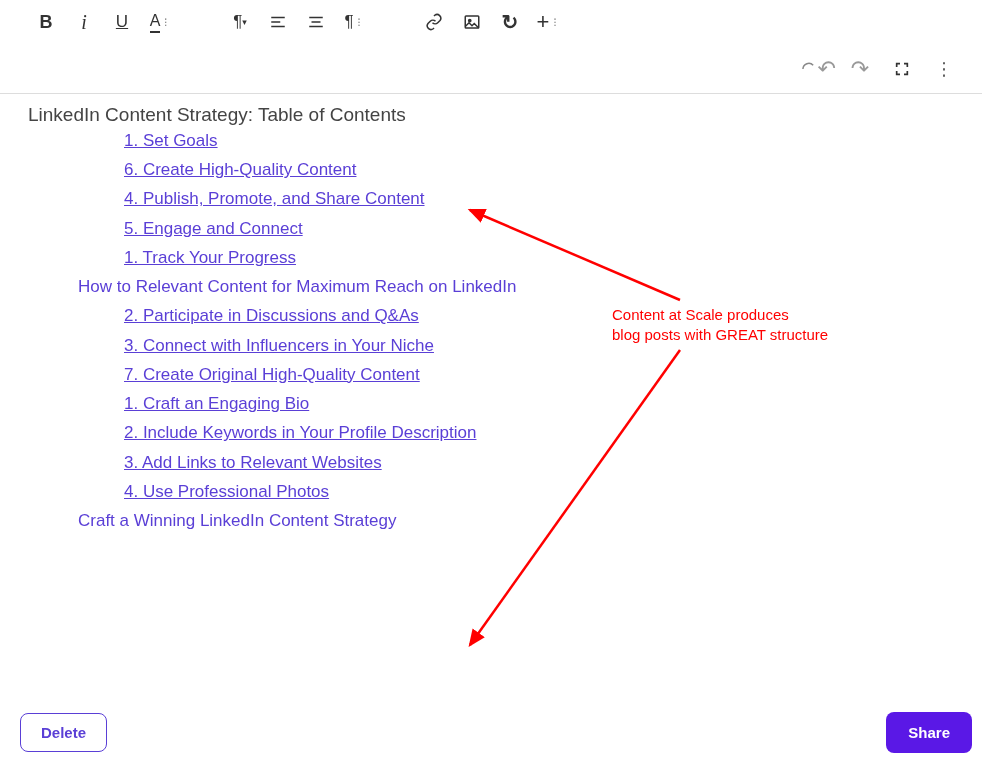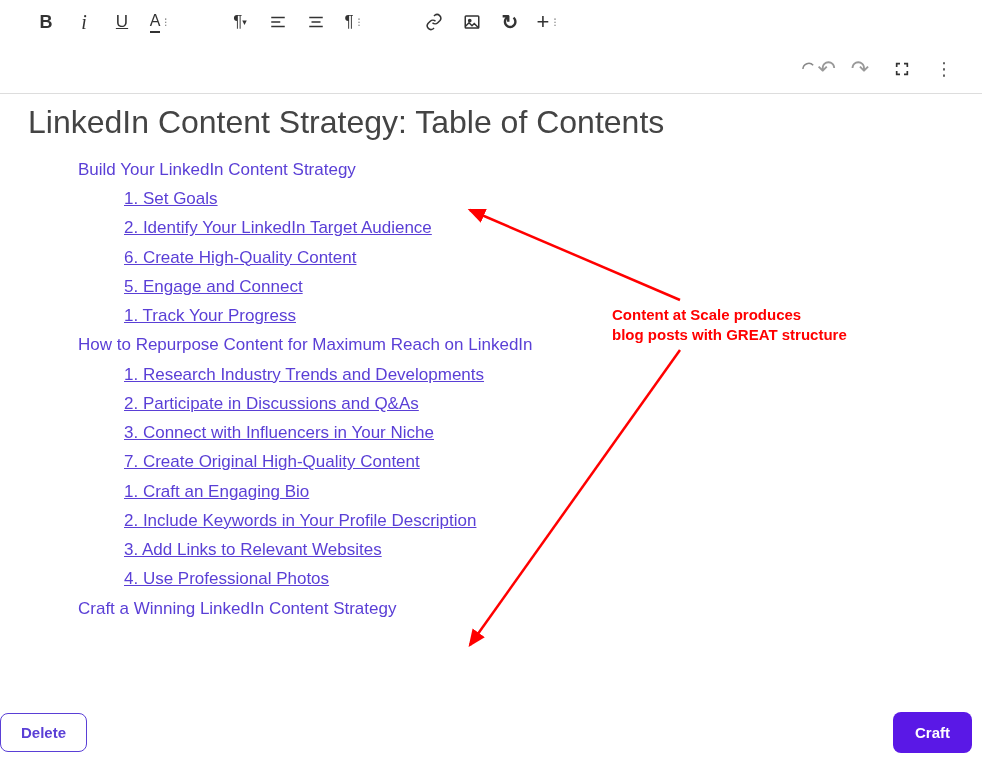--- a/index.html
+++ b/index.html
@@ -48,37 +48,36 @@
     cursor: pointer;
   }
   .divider {
     border-bottom: 1px solid #ddd;
   }
   .content {
     padding: 10px 28px 0 28px;
     position: relative;
   }
   h1.page-title {
-    font-size: 32px;
+    font-size: 19px;
     font-weight: 400;
     color: #444;
-    margin-bottom: 14px;
   }
   .toc { padding-left: 50px; }
   .toc-item {
     color: #5a3fd6;
     font-size: 17px;
     line-height: 1.72;
     cursor: pointer;
   }
   .toc-sub { padding-left: 46px; text-decoration: underline; }
   .footer {
     position: absolute;
     bottom: 10px;
-    left: 0;
+    left: 20px;
     right: 10px;
     display: flex;
     justify-content: space-between;
     align-items: center;
   }
   .btn-delete {
     border: 1.5px solid #5a3fd6;
     background: #fff;
     color: #5a3fd6;
     font-weight: 600;
@@ -98,21 +97,21 @@
     cursor: pointer;
   }
   .annotation-overlay {
     position: absolute;
     top: 0; left: 0;
     pointer-events: none;
   }
   .annotation-text {
     position: absolute;
     color: #f00;
-    font-weight: 700;
+    font-weight: 400;
     font-size: 15px;
     line-height: 1.3;
     width: 280px;
   }
 </style>
 </head>
 <body>
 
 <div class="toolbar">
   <div class="tbtn" style="font-weight:900;font-size:18px;">B</div>
@@ -169,28 +168,26 @@
     <svg viewBox="0 0 24 24" width="16" height="16" fill="none" stroke="#333" stroke-width="2.5">
         <path d="M4 9V4h5M20 9V4h-5M4 15v5h5M20 15v5h-5"></path>
       </svg>
   </div>
   <div class="sbtn" style="font-size:18px;">⋮</div>
 </div>
 
 <div class="content">
   <h1 class="page-title">LinkedIn Content Strategy: Table of Contents</h1>
   <div class="toc" id="toc-container">
-      <div class="toc-item">Build Your LinkedIn Content Strategy</div>
       <div class="toc-item toc-sub">1. Set Goals</div>
-      <div class="toc-item toc-sub">2. Identify Your LinkedIn Target Audience</div>
       <div class="toc-item toc-sub">6. Create High-Quality Content</div>
+      <div class="toc-item toc-sub">4. Publish, Promote, and Share Content</div>
       <div class="toc-item toc-sub">5. Engage and Connect</div>
       <div class="toc-item toc-sub">1. Track Your Progress</div>
-      <div class="toc-item">How to Repurpose Content for Maximum Reach on LinkedIn</div>
-      <div class="toc-item toc-sub">1. Research Industry Trends and Developments</div>
+      <div class="toc-item">How to Relevant Content for Maximum Reach on LinkedIn</div>
       <div class="toc-item toc-sub">2. Participate in Discussions and Q&amp;As</div>
       <div class="toc-item toc-sub">3. Connect with Influencers in Your Niche</div>
       <div class="toc-item toc-sub">7. Create Original High-Quality Content</div>
       <div class="toc-item toc-sub">1. Craft an Engaging Bio</div>
       <div class="toc-item toc-sub">2. Include Keywords in Your Profile Description</div>
       <div class="toc-item toc-sub">3. Add Links to Relevant Websites</div>
       <div class="toc-item toc-sub">4. Use Professional Photos</div>
       <div class="toc-item">Craft a Winning LinkedIn Content Strategy</div>
     </div>
 </div>
@@ -204,14 +201,14 @@
   <line x1="680" y1="300" x2="470" y2="210" stroke="#f00" stroke-width="2.5" marker-end="url(#arrowhead)"></line>
   <line x1="680" y1="350" x2="470" y2="645" stroke="#f00" stroke-width="2.5" marker-end="url(#arrowhead)"></line>
 </svg>
 <div class="annotation-text" style="top:305px;left:612px;">
   <div>Content at Scale produces</div>
   <div>blog posts with GREAT structure</div>
 </div>
 
 <div class="footer">
   <button class="btn-delete">Delete</button>
-  <button class="btn-save">Craft</button>
+  <button class="btn-save">Share</button>
 </div>
 
 </body></html>

